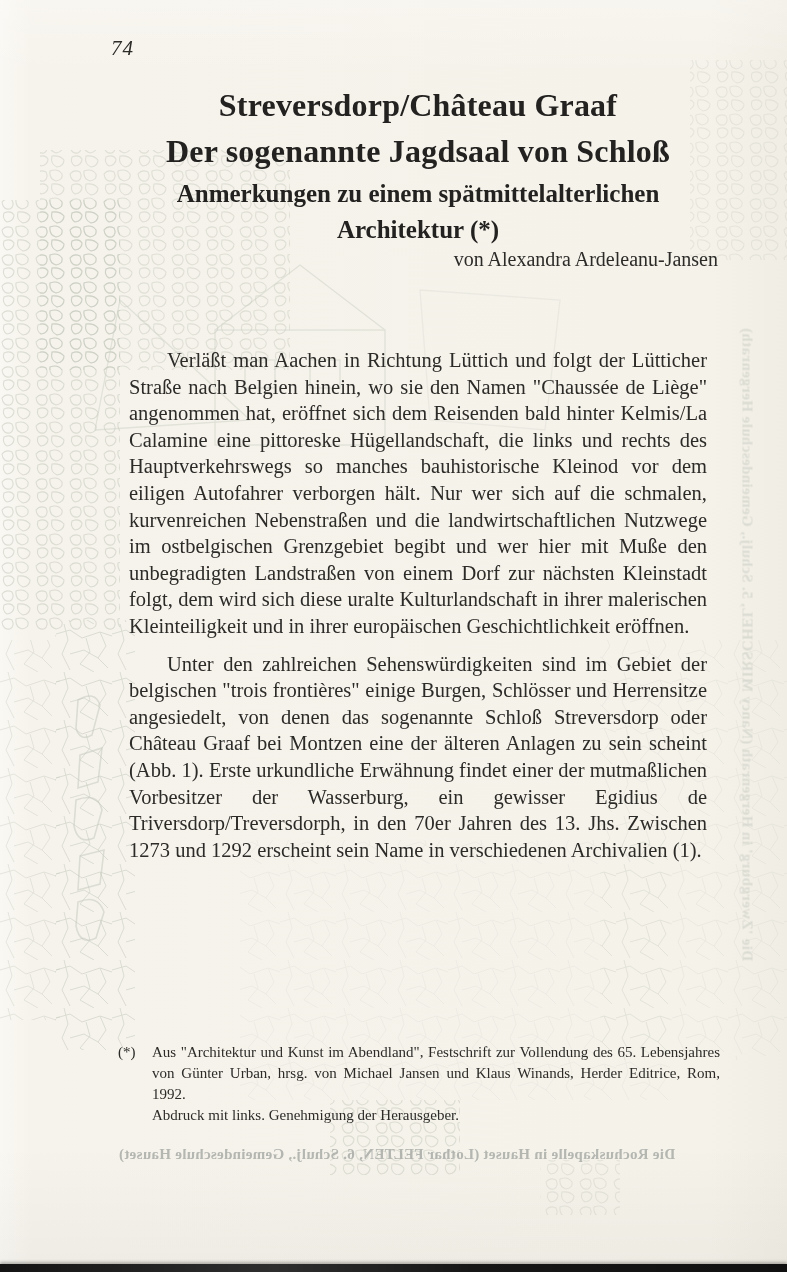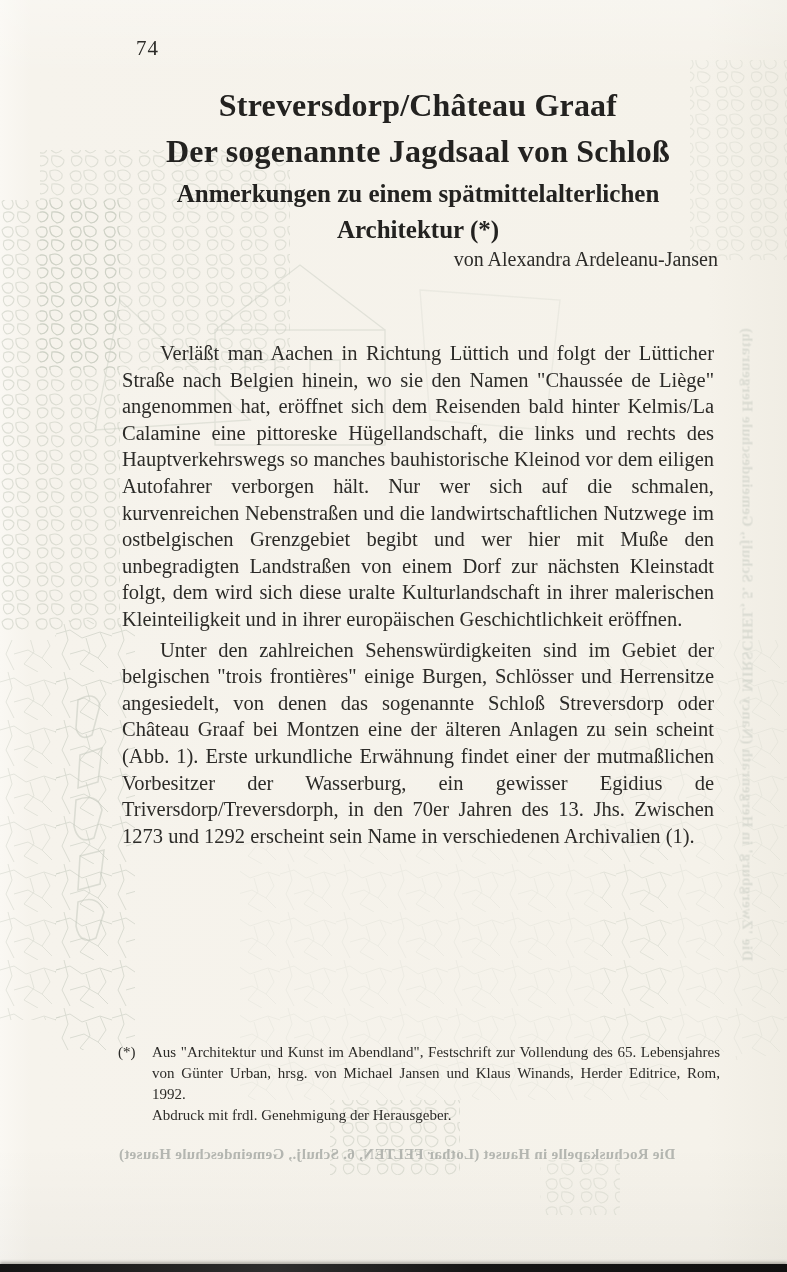--- a/index.html
+++ b/index.html
@@ -15,22 +15,22 @@
     background:
       linear-gradient(to bottom, rgba(255,255,255,.25) 0%, rgba(255,255,255,0) 6%, rgba(0,0,0,0) 90%, rgba(0,0,0,.03) 100%),
       linear-gradient(to right, #faf8f3 0%, #f6f3ec 4%, #f5f2ea 90%, #f0ede4 100%);
     color: #2c2b28;
   }
   .watermark {
     position: absolute; inset: 0;
     pointer-events: none;
   }
   .page-number {
-    position: absolute; left: 136px; top: 36px;
-    font-size: 21px; letter-spacing: 1px;
+    position: absolute; left: 111px; top: 36px;
+    font-size: 21px; letter-spacing: 1px; font-style: italic;
   }
   .header {
     position: absolute; left: 118px; top: 82px; width: 600px;
     text-align: center;
   }
   .title {
     margin: 0; font-size: 32px; line-height: 46px; font-weight: bold;
     color: #232220; letter-spacing: 0.2px;
   }
   .subtitle {
@@ -40,21 +40,21 @@
   .tline { display: block; }
   .byline {
     text-align: right;
     font-size: 20px; color: #2c2b28;
   }
   .body-text {
     position: absolute; left: 118px; top: 336px; width: 600px;
     font-size: 20.5px; line-height: 26.6px;
     text-align: justify;
   }
-  .para { margin: 4px; text-indent: 38px; }
+  .para { margin: 11px; text-indent: 38px; }
   .bold { font-weight: normal; }
   .footnote {
     position: absolute; left: 118px; top: 1042px; width: 602px;
     font-size: 15px; line-height: 21px;
     text-align: justify;
   }
   .fn-item { position: relative; padding-left: 34px; }
   .fn-marker { position: absolute; left: 0; top: 0; }
   .fn-perm { margin-top: 0; }
   .bottom-caption {
@@ -156,21 +156,21 @@
 
   <main class="body-text">
     <p class="para">Verläßt man Aachen in Richtung Lüttich und folgt der Lütticher Straße nach Belgien hinein, wo sie den Namen "Chaussée de Liège" angenommen hat, eröffnet sich dem Reisenden bald hinter Kelmis/La Calamine eine pittoreske Hügellandschaft, die links und rechts des Hauptverkehrswegs so manches bauhistorische Kleinod vor dem eiligen Autofahrer verborgen hält. Nur wer sich auf die schmalen, kurvenreichen Nebenstraßen und die landwirtschaftlichen Nutzwege im ostbelgischen Grenzgebiet begibt und wer hier mit Muße den unbegradigten Landstraßen von einem Dorf zur nächsten Kleinstadt folgt, dem wird sich diese uralte Kulturlandschaft in ihrer malerischen Kleinteiligkeit und in ihrer europäischen Geschichtlichkeit eröffnen.</p>
     <p class="para"><span>Unter den zahlreichen Sehenswürdigkeiten sind im Gebiet der belgischen "trois frontières" einige Burgen, Schlösser und Herrensitze angesiedelt, von denen das sogenannte </span><span class="bold">Schloß Streversdorp</span><span> oder </span><span class="bold">Château Graaf</span><span> bei Montzen eine der älteren Anlagen zu sein scheint (Abb. 1). Erste urkundliche Erwähnung findet einer der mutmaßlichen Vorbesitzer der Wasserburg, ein gewisser Egidius de Triversdorp/Treversdorph, in den 70er Jahren des 13. Jhs. Zwischen 1273 und 1292 erscheint sein Name in verschiedenen Archivalien (1).</span></p>
   </main>
 
   <aside class="footnote">
     <div class="fn-item">
       <span class="fn-marker">(*)</span>
       <span class="fn-text">Aus "Architektur und Kunst im Abendland", Festschrift zur Vollendung des 65. Lebensjahres von Günter Urban, hrsg. von Michael Jansen und Klaus Winands, Herder Editrice, Rom, 1992.</span>
-      <div class="fn-perm">Abdruck mit frdl. Genehmigung der Herausgeber.</div>
+      <div class="fn-perm">Abdruck mit links. Genehmigung der Herausgeber.</div>
     </div>
   </aside>
 
   <div class="bottom-caption">Die Rochuskapelle in Hauset (Lothar FELTEN, 6. Schulj., Gemeindeschule Hauset)</div>
 
   <div class="scan-edge"></div>
 
 </div>
 
 </body></html>

